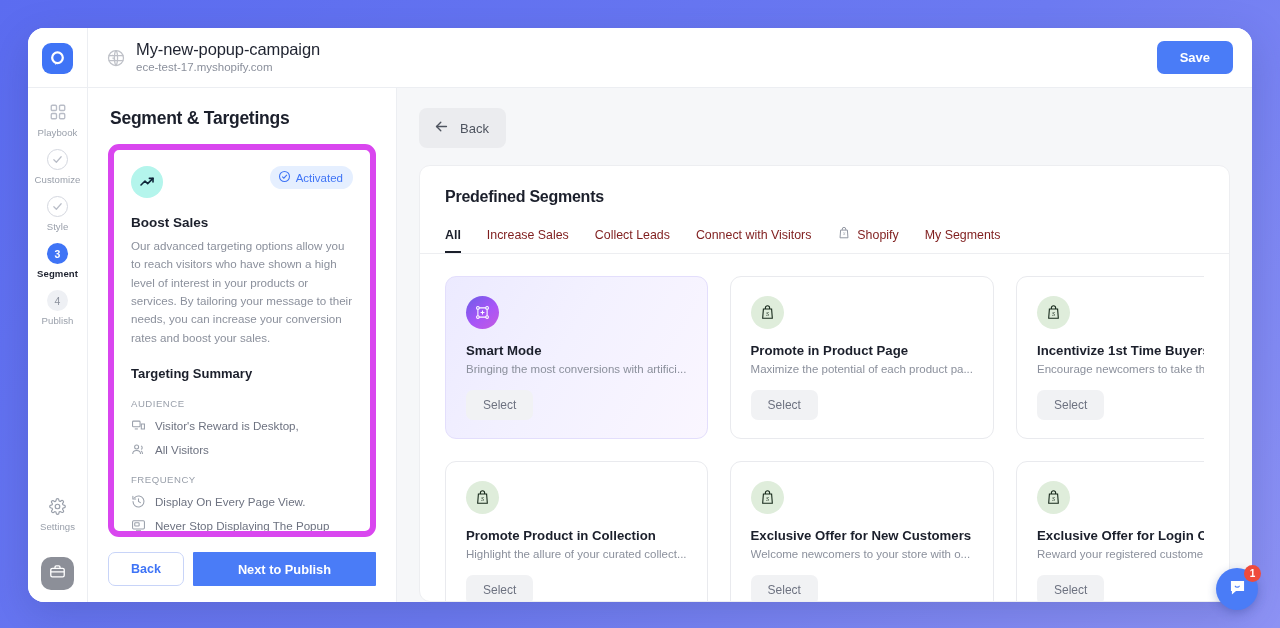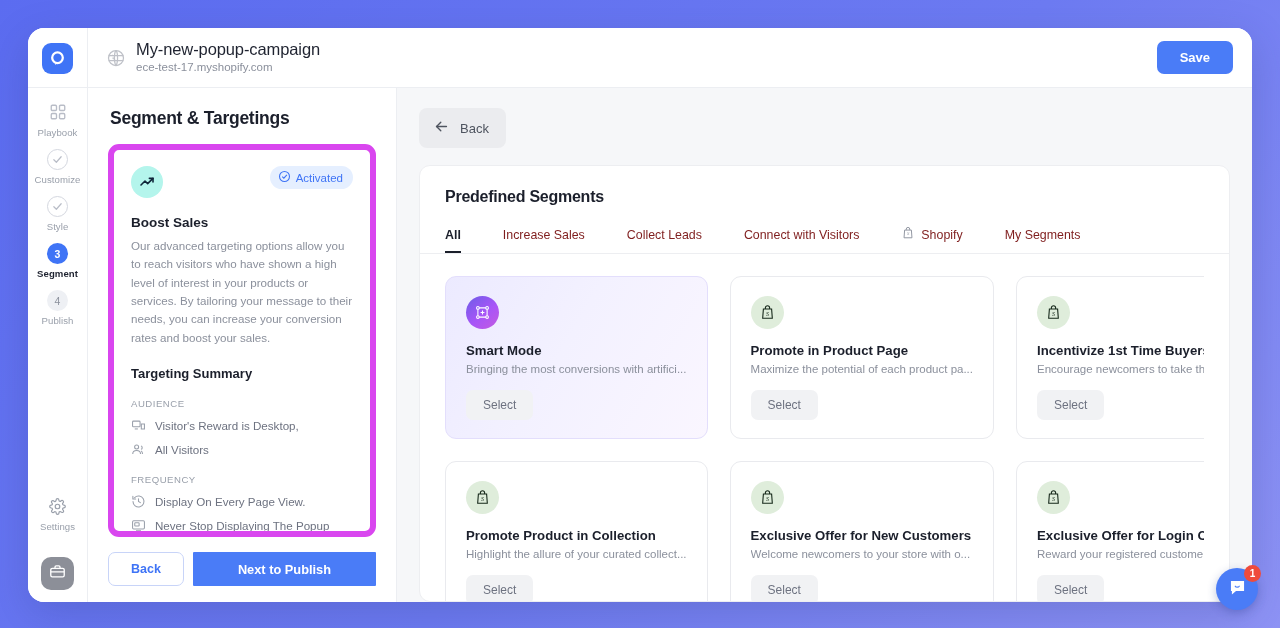--- a/index.html
+++ b/index.html
@@ -219,21 +219,21 @@
     border-radius: 11px;
     border: 1px solid #edeef1;
     flex: 1 1 auto;
     min-height:0;
     padding: 22px 25px 0;
     overflow: hidden;
     display:flex; flex-direction:column;
   }
   .seg-panel-title { font-size: 16px; font-weight:700; color:#1b1f2b; letter-spacing:-.25px;}
   .tabs {
-    display:flex; align-items:center; gap:42px;
+    display:flex; align-items:center; gap:26px;
     margin-top: 20px;
     border-bottom: 1px solid #edeef1;
     margin-left:-25px; margin-right:-25px;
     padding: 0 25px;
   }
   .tab {
     display:flex; align-items:center; gap:6px;
     font-size:12.4px; color:#7f1d1d;
     padding-bottom: 9px;
     cursor:pointer;

